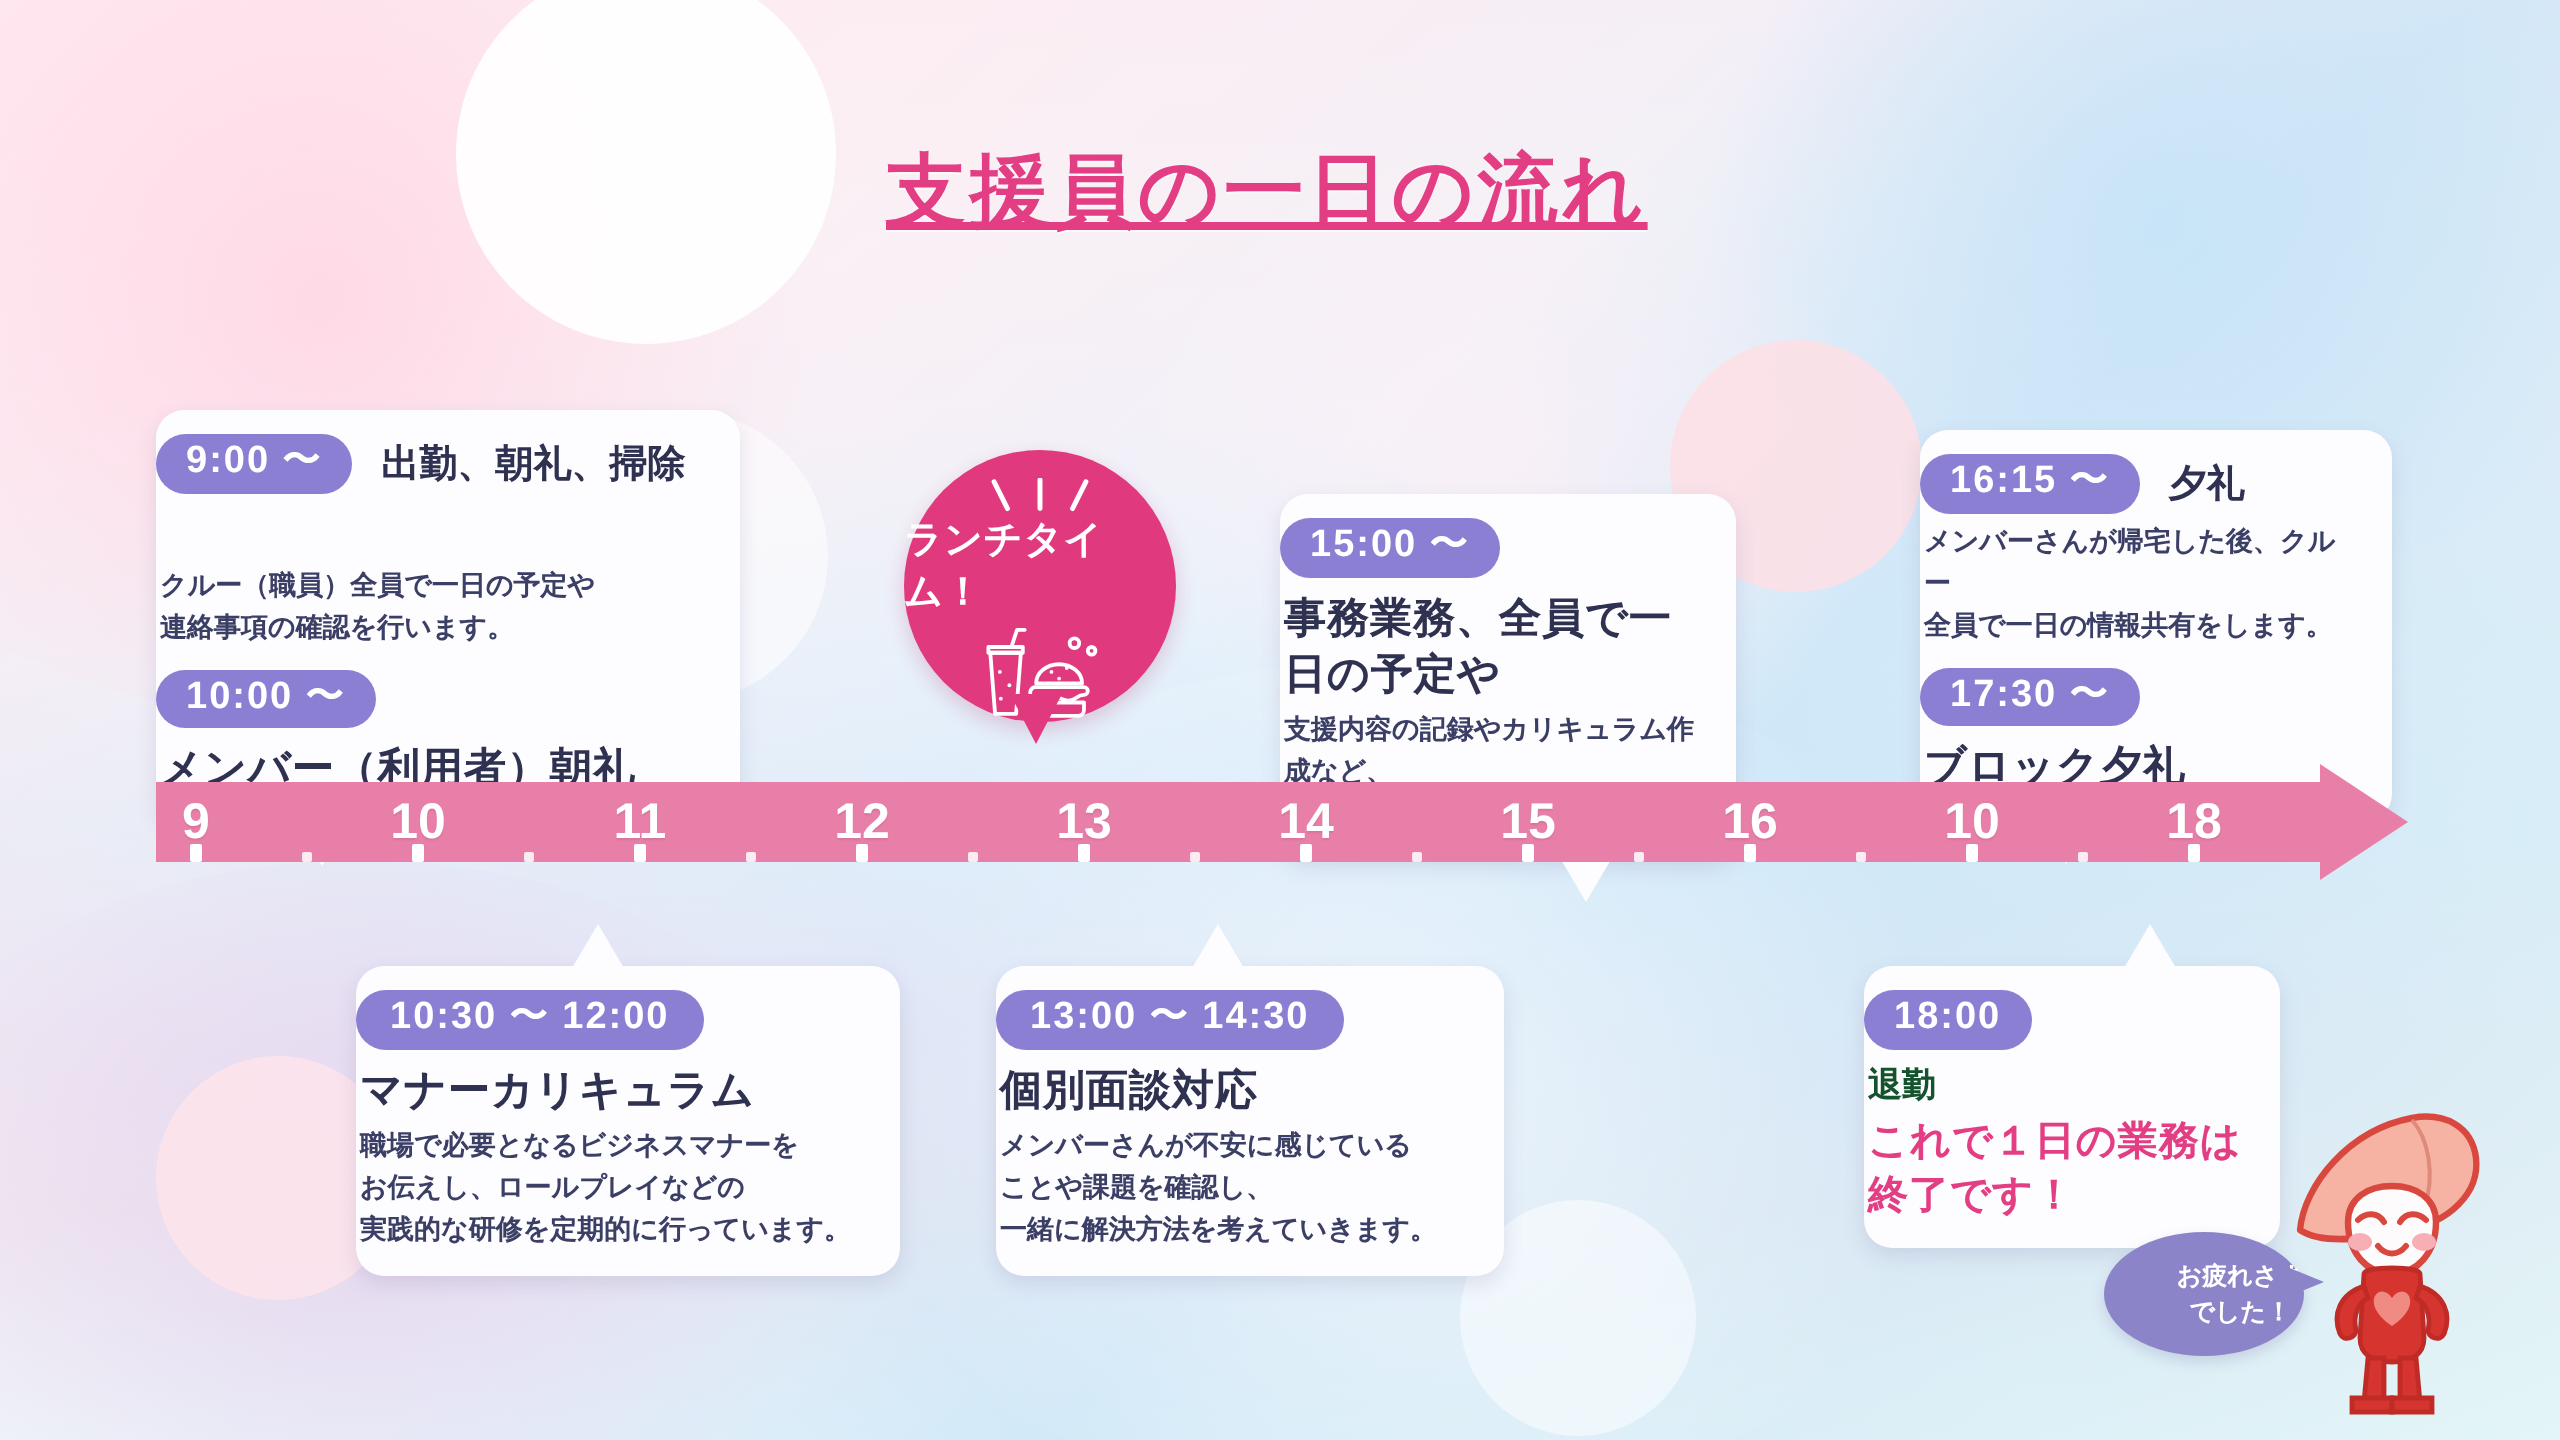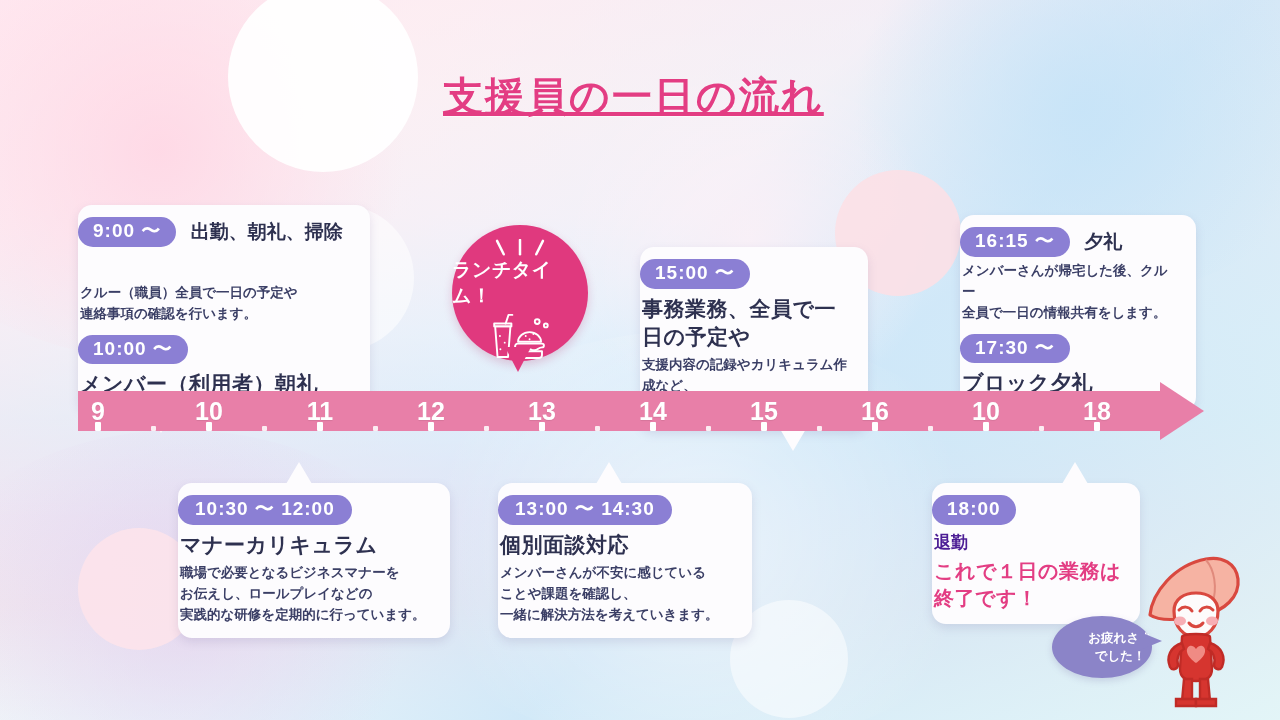--- a/index.html
+++ b/index.html
@@ -50,21 +50,21 @@
   .card .tail.up{top:-21px;border-bottom:22px solid #fdfcfe;}
 
   .badge{display:inline-block;background:#8b7fd4;color:#fff;border-radius:999px;
          padding:2px 15px 4px 15px;font-size:19px;font-weight:bold;letter-spacing:1px;line-height:1.25;
          vertical-align:middle;}
   .badge.wide{padding:2px 17px 4px 17px;}
   .row{white-space:nowrap;}
   .head{display:inline-block;margin-left:10px;font-size:19px;font-weight:bold;color:#2e3150;vertical-align:middle;}
   .title2{font-size:21px;font-weight:bold;color:#2e3150;margin:6px 0 2px 2px;letter-spacing:.5px;}
   .body{font-size:13.5px;font-weight:bold;color:#3b3f66;line-height:1.55;margin:4px 0 0 2px;letter-spacing:0;}
-  .plain{font-size:17px;font-weight:bold;color:#4c1d95;margin:6px 0 0 2px;}
+  .plain{font-size:17px;font-weight:bold;color:#14532d;margin:6px 0 0 2px;}
   .accent{font-size:20px;font-weight:bold;color:#e33d83;line-height:1.35;margin:4px 0 0 2px;letter-spacing:.5px;}
 
   
   #card-morning{left:78px;top:205px;width:292px;}
   #card-office{left:640px;top:247px;width:228px;}
   #card-evening{left:960px;top:215px;width:236px;}
   #card-manner{left:178px;top:483px;width:272px;}
   #card-interview{left:498px;top:483px;width:254px;}
   #card-leave{left:932px;top:483px;width:208px;}
 

